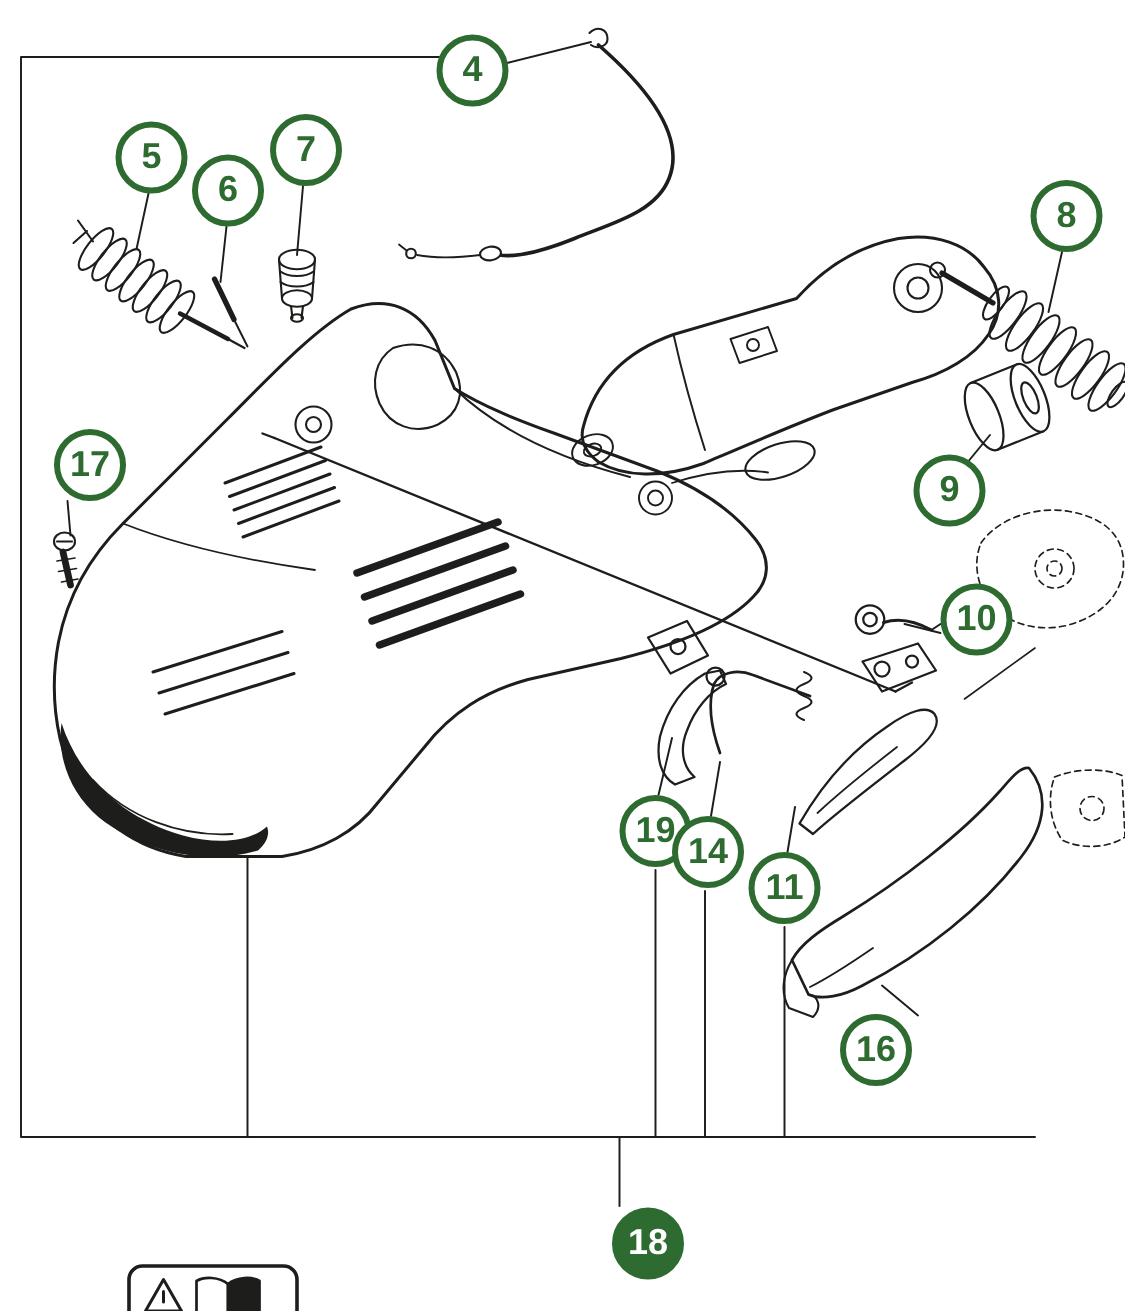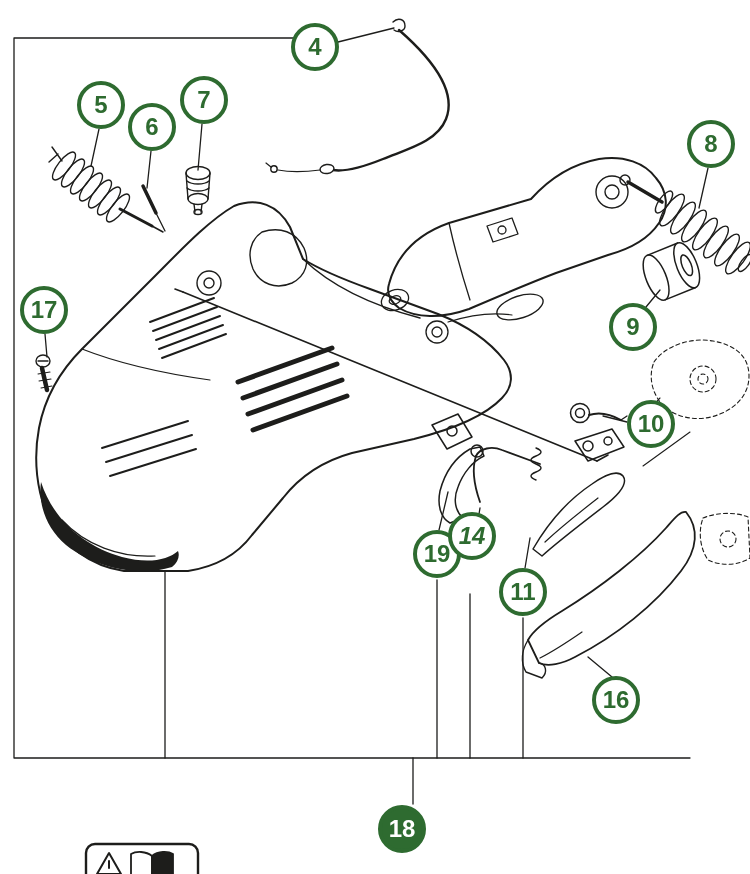--- a/index.html
+++ b/index.html
@@ -236,21 +236,21 @@
     </g>
   </svg>
 
   <div id="callout-layer">
       <div class="callout" style="left: 315px; top: 47px;">4</div>
       <div class="callout" style="left: 101px; top: 105px;">5</div>
       <div class="callout" style="left: 152px; top: 127px;">6</div>
       <div class="callout" style="left: 204px; top: 100px;">7</div>
       <div class="callout" style="left: 711px; top: 144px;">8</div>
       <div class="callout" style="left: 633px; top: 327px;">9</div>
-      <div class="callout" style="left: 651px; top: 424px;">10</div>
+      <div class="callout" style="left: 651px; top: 413px;">10</div>
       <div class="callout" style="left: 437px; top: 554px;">19</div>
-      <div class="callout" style="left: 472px; top: 536px; font-style: italic;">14</div>
+      <div class="callout" style="left: 472px; top: 568px;">14</div>
       <div class="callout" style="left: 523px; top: 592px;">11</div>
-      <div class="callout" style="left: 616px; top: 700px;">16</div>
-      <div class="callout" style="left: 44px; top: 310px;">17</div>
-      <div class="callout filled" style="left: 402px; top: 829px;">18</div>
+      <div class="callout" style="left: 584px; top: 700px;">16</div>
+      <div class="callout" style="left: 60px; top: 310px;">17</div>
+      <div class="callout filled" style="left: 432px; top: 829px;">18</div>
     </div>
 </div>
 
 </body></html>

